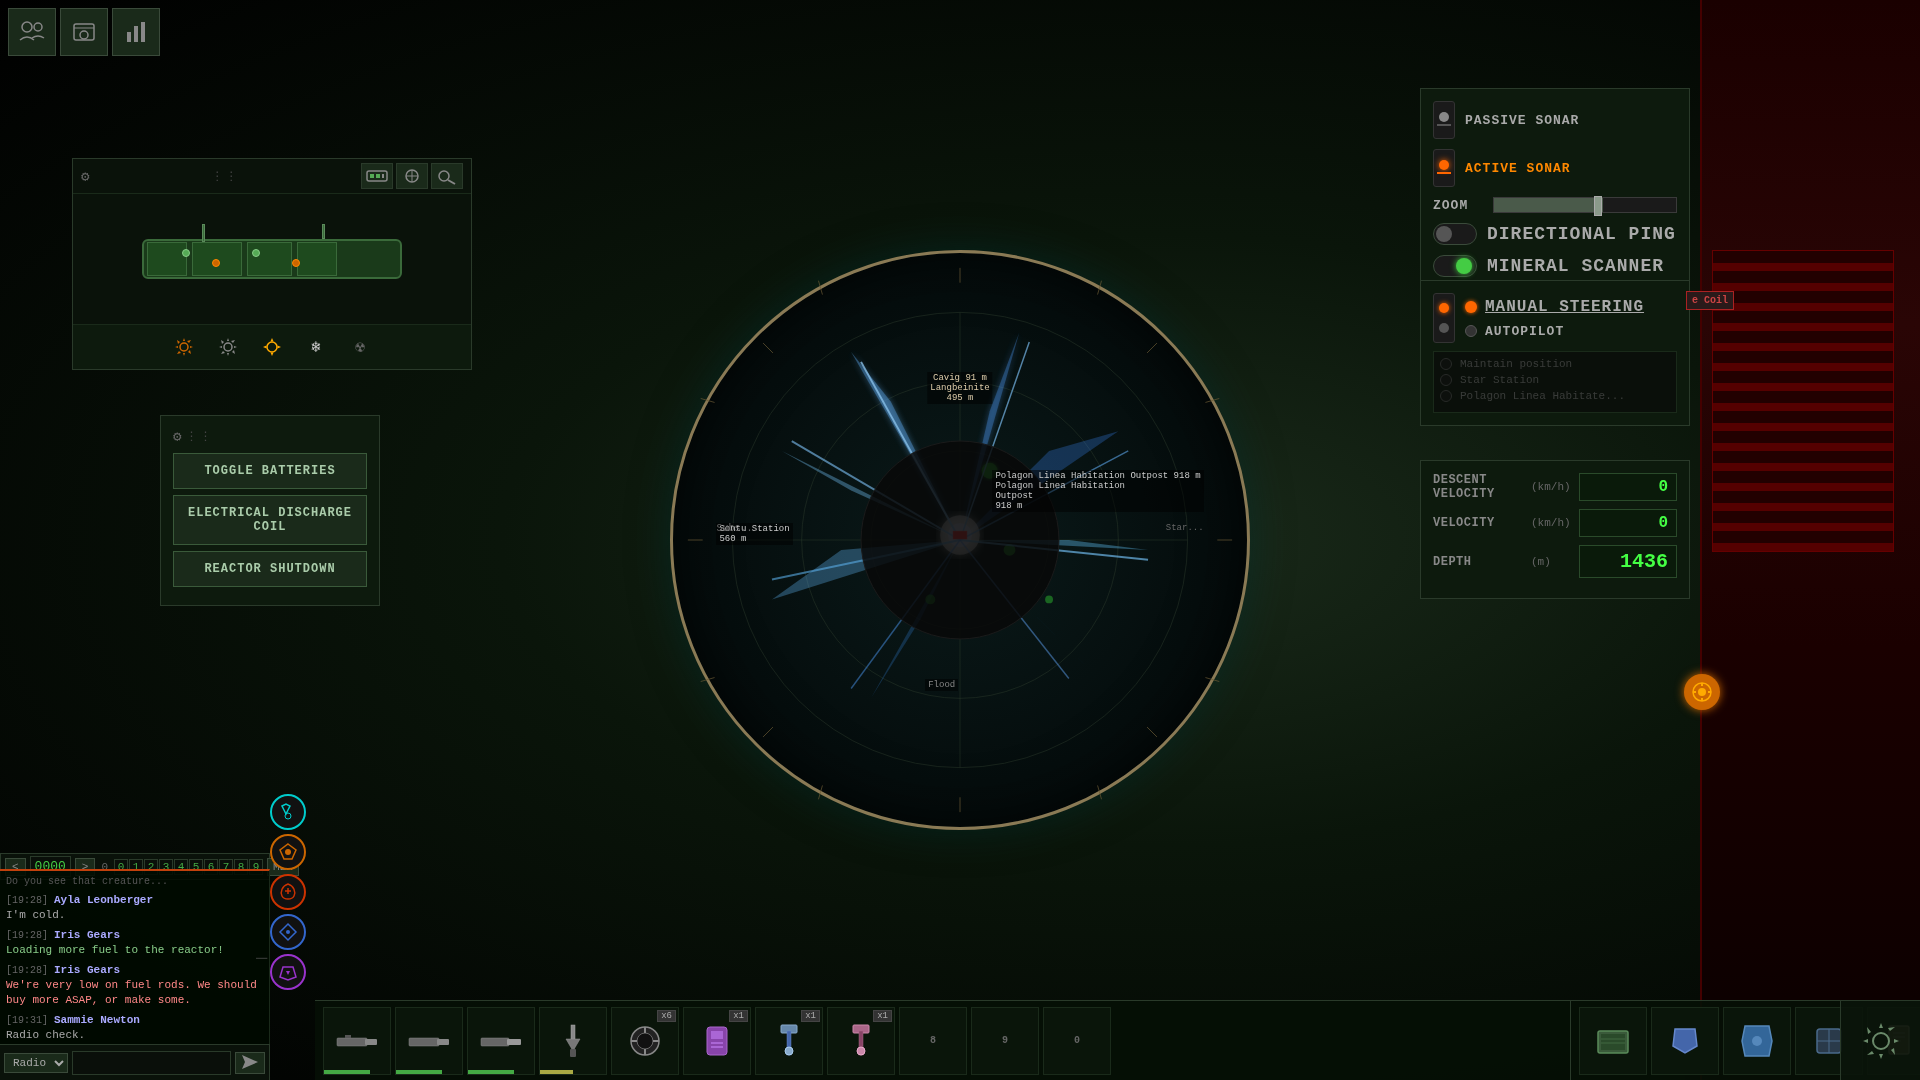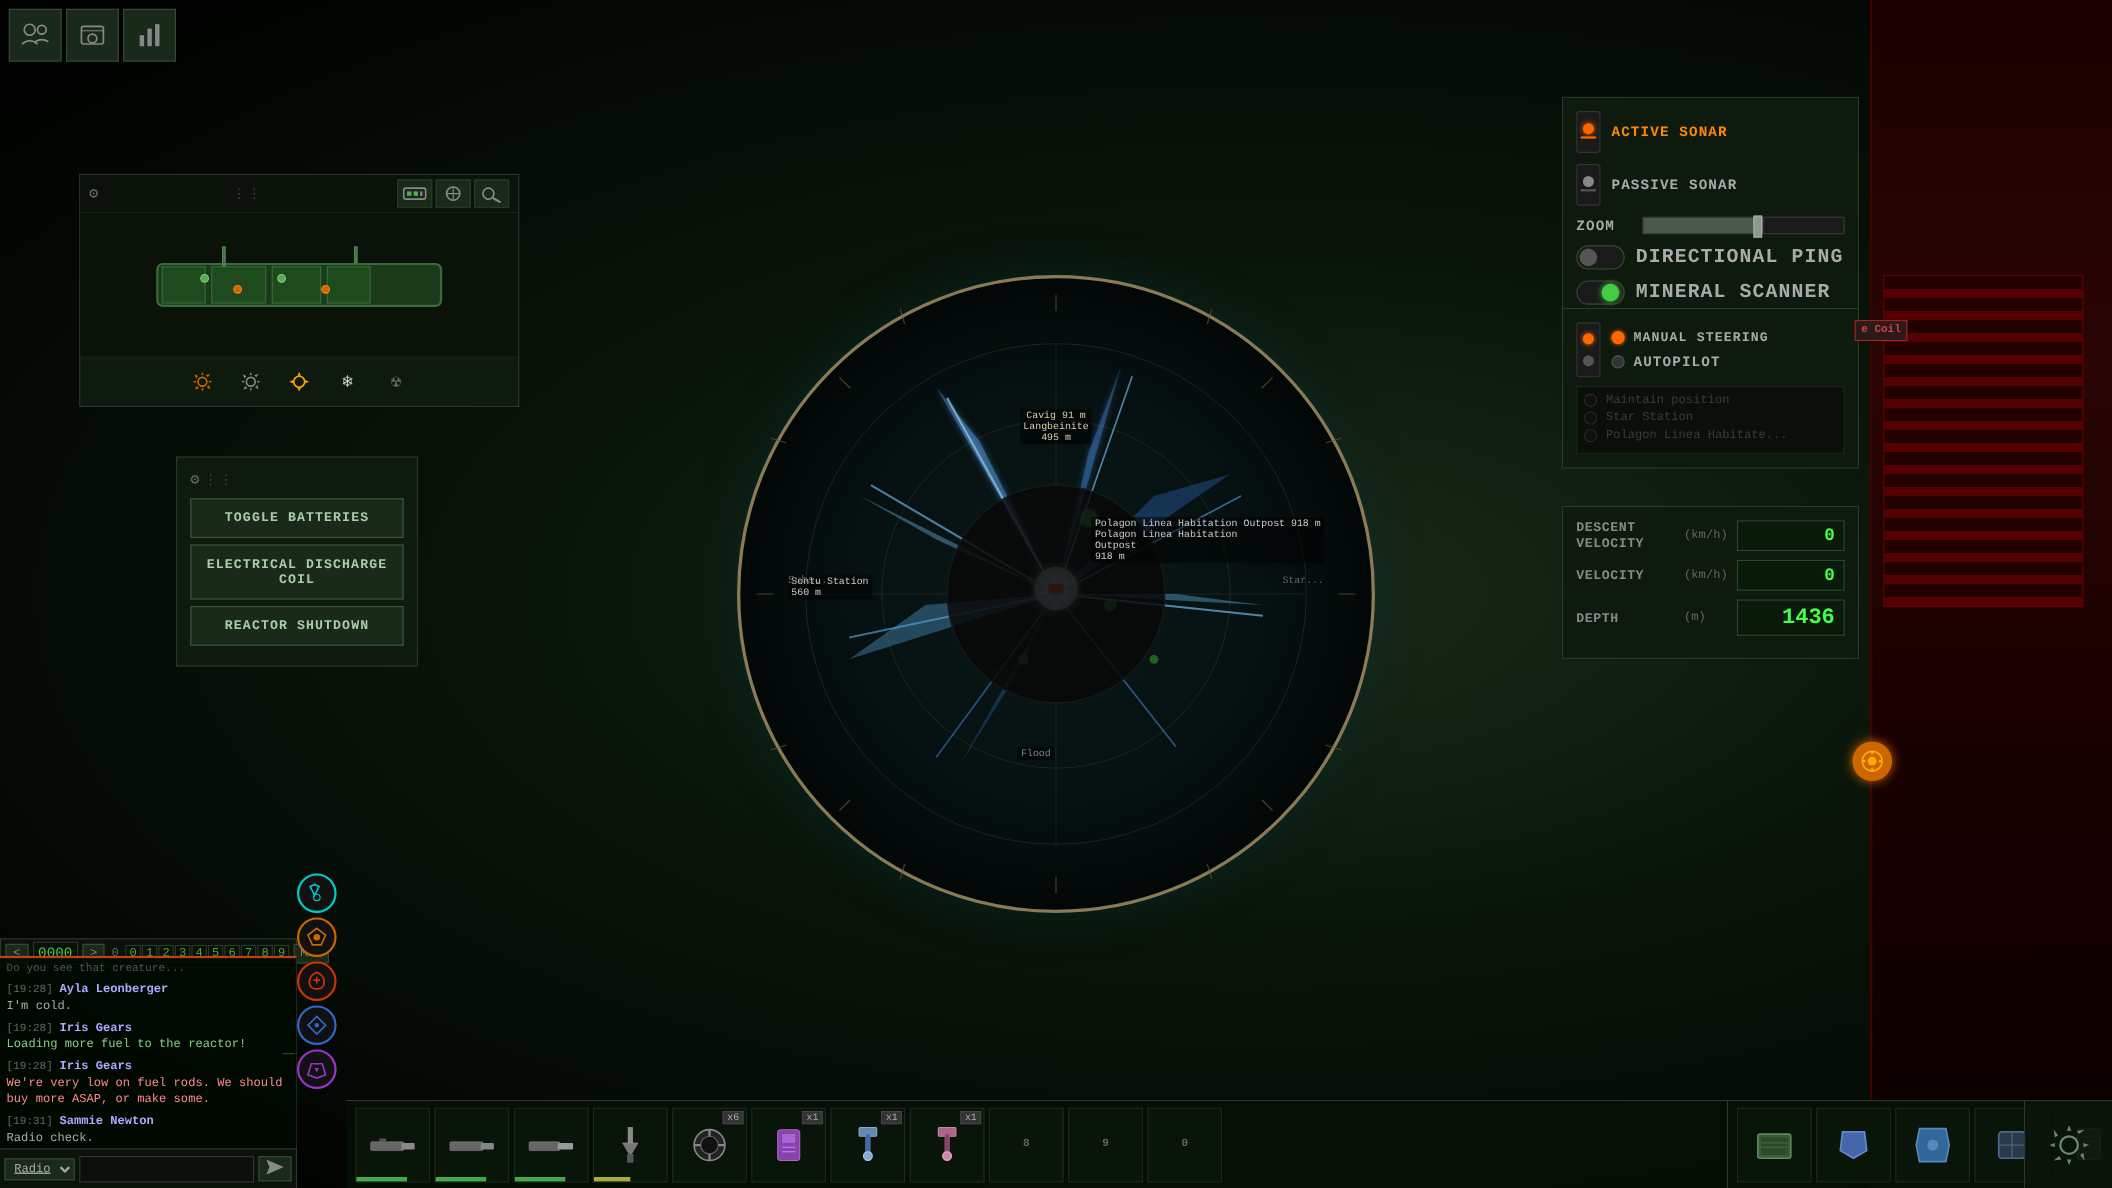--- a/index.html
+++ b/index.html
@@ -488,21 +488,20 @@
       width: 270px;
       background: #0a120a;
       border-top: 1px solid #2a3a2a;
       border-right: 1px solid #2a3a2a;
       display: flex;
       align-items: center;
       padding: 4px;
       gap: 4px;
       z-index: 11;
       height: 36px;
-      text-decoration: underline;
     }
     .chat-mode-select {
       background: #1a2a1a;
       border: 1px solid #3a4a3a;
       color: #aaaaaa;
       font-size: 11px;
       padding: 2px 4px;
       font-family: 'Courier New', monospace;
       cursor: pointer;
     }
@@ -1053,32 +1052,32 @@
   </div>
 
   <div style="position:absolute;top:47%;left:8%;font-size:10px;color:#666;">Subs...</div>
   <div style="position:absolute;top:47%;right:8%;font-size:9px;color:#666;">Star...</div>
 </div>
 
 <div class="sonar-panel">
 
   <div class="sonar-item">
     <div class="sonar-indicator">
+      <div class="sonar-dot passive"></div>
+      <div style="width:14px;height:2px;background:#555;margin:2px 0;"></div>
+    </div>
+    <span class="sonar-label">PASSIVE SONAR</span>
+  </div>
+
+  <div class="sonar-item">
+    <div class="sonar-indicator">
       <div class="sonar-dot active"></div>
       <div style="width:14px;height:2px;background:#ff6600;margin:2px 0;"></div>
     </div>
     <span class="sonar-label active-sonar">ACTIVE SONAR</span>
-  </div>
-
-  <div class="sonar-item">
-    <div class="sonar-indicator">
-      <div class="sonar-dot passive"></div>
-      <div style="width:14px;height:2px;background:#555;margin:2px 0;"></div>
-    </div>
-    <span class="sonar-label">PASSIVE SONAR</span>
   </div>
 
   <div class="zoom-row">
     <span class="zoom-label">ZOOM</span>
     <div class="zoom-slider-container">
       <div class="zoom-slider-fill"></div>
       <div class="zoom-slider-thumb"></div>
     </div>
   </div>
 
@@ -1099,21 +1098,21 @@
 
 <div class="steering-panel">
   <div class="steering-item">
     <div class="steering-indicator">
       <div class="steer-dot active"></div>
       <div class="steer-dot"></div>
     </div>
     <div>
       <div style="display:flex;align-items:center;gap:8px;margin-bottom:8px;">
         <div style="width:12px;height:12px;border-radius:50%;background:#ff6600;box-shadow:0 0 4px #ff6600;"></div>
-        <span class="steering-label" style="font-size:12px;font-weight:bold;letter-spacing:1px;color:#aaa;">MANUAL STEERING</span>
+        <span class="steering-label" style="font-size:16px;font-weight:bold;letter-spacing:1px;color:#aaa;text-decoration:underline;">MANUAL STEERING</span>
       </div>
       <div style="display:flex;align-items:center;gap:8px;">
         <div style="width:12px;height:12px;border-radius:50%;background:#333;border:1px solid #555;"></div>
         <span class="steering-label" style="font-size:13px;font-weight:bold;letter-spacing:1px;color:#aaa;">AUTOPILOT</span>
       </div>
     </div>
   </div>
   <div class="autopilot-options">
     <div class="autopilot-option">
       <div class="radio-circle"></div>

